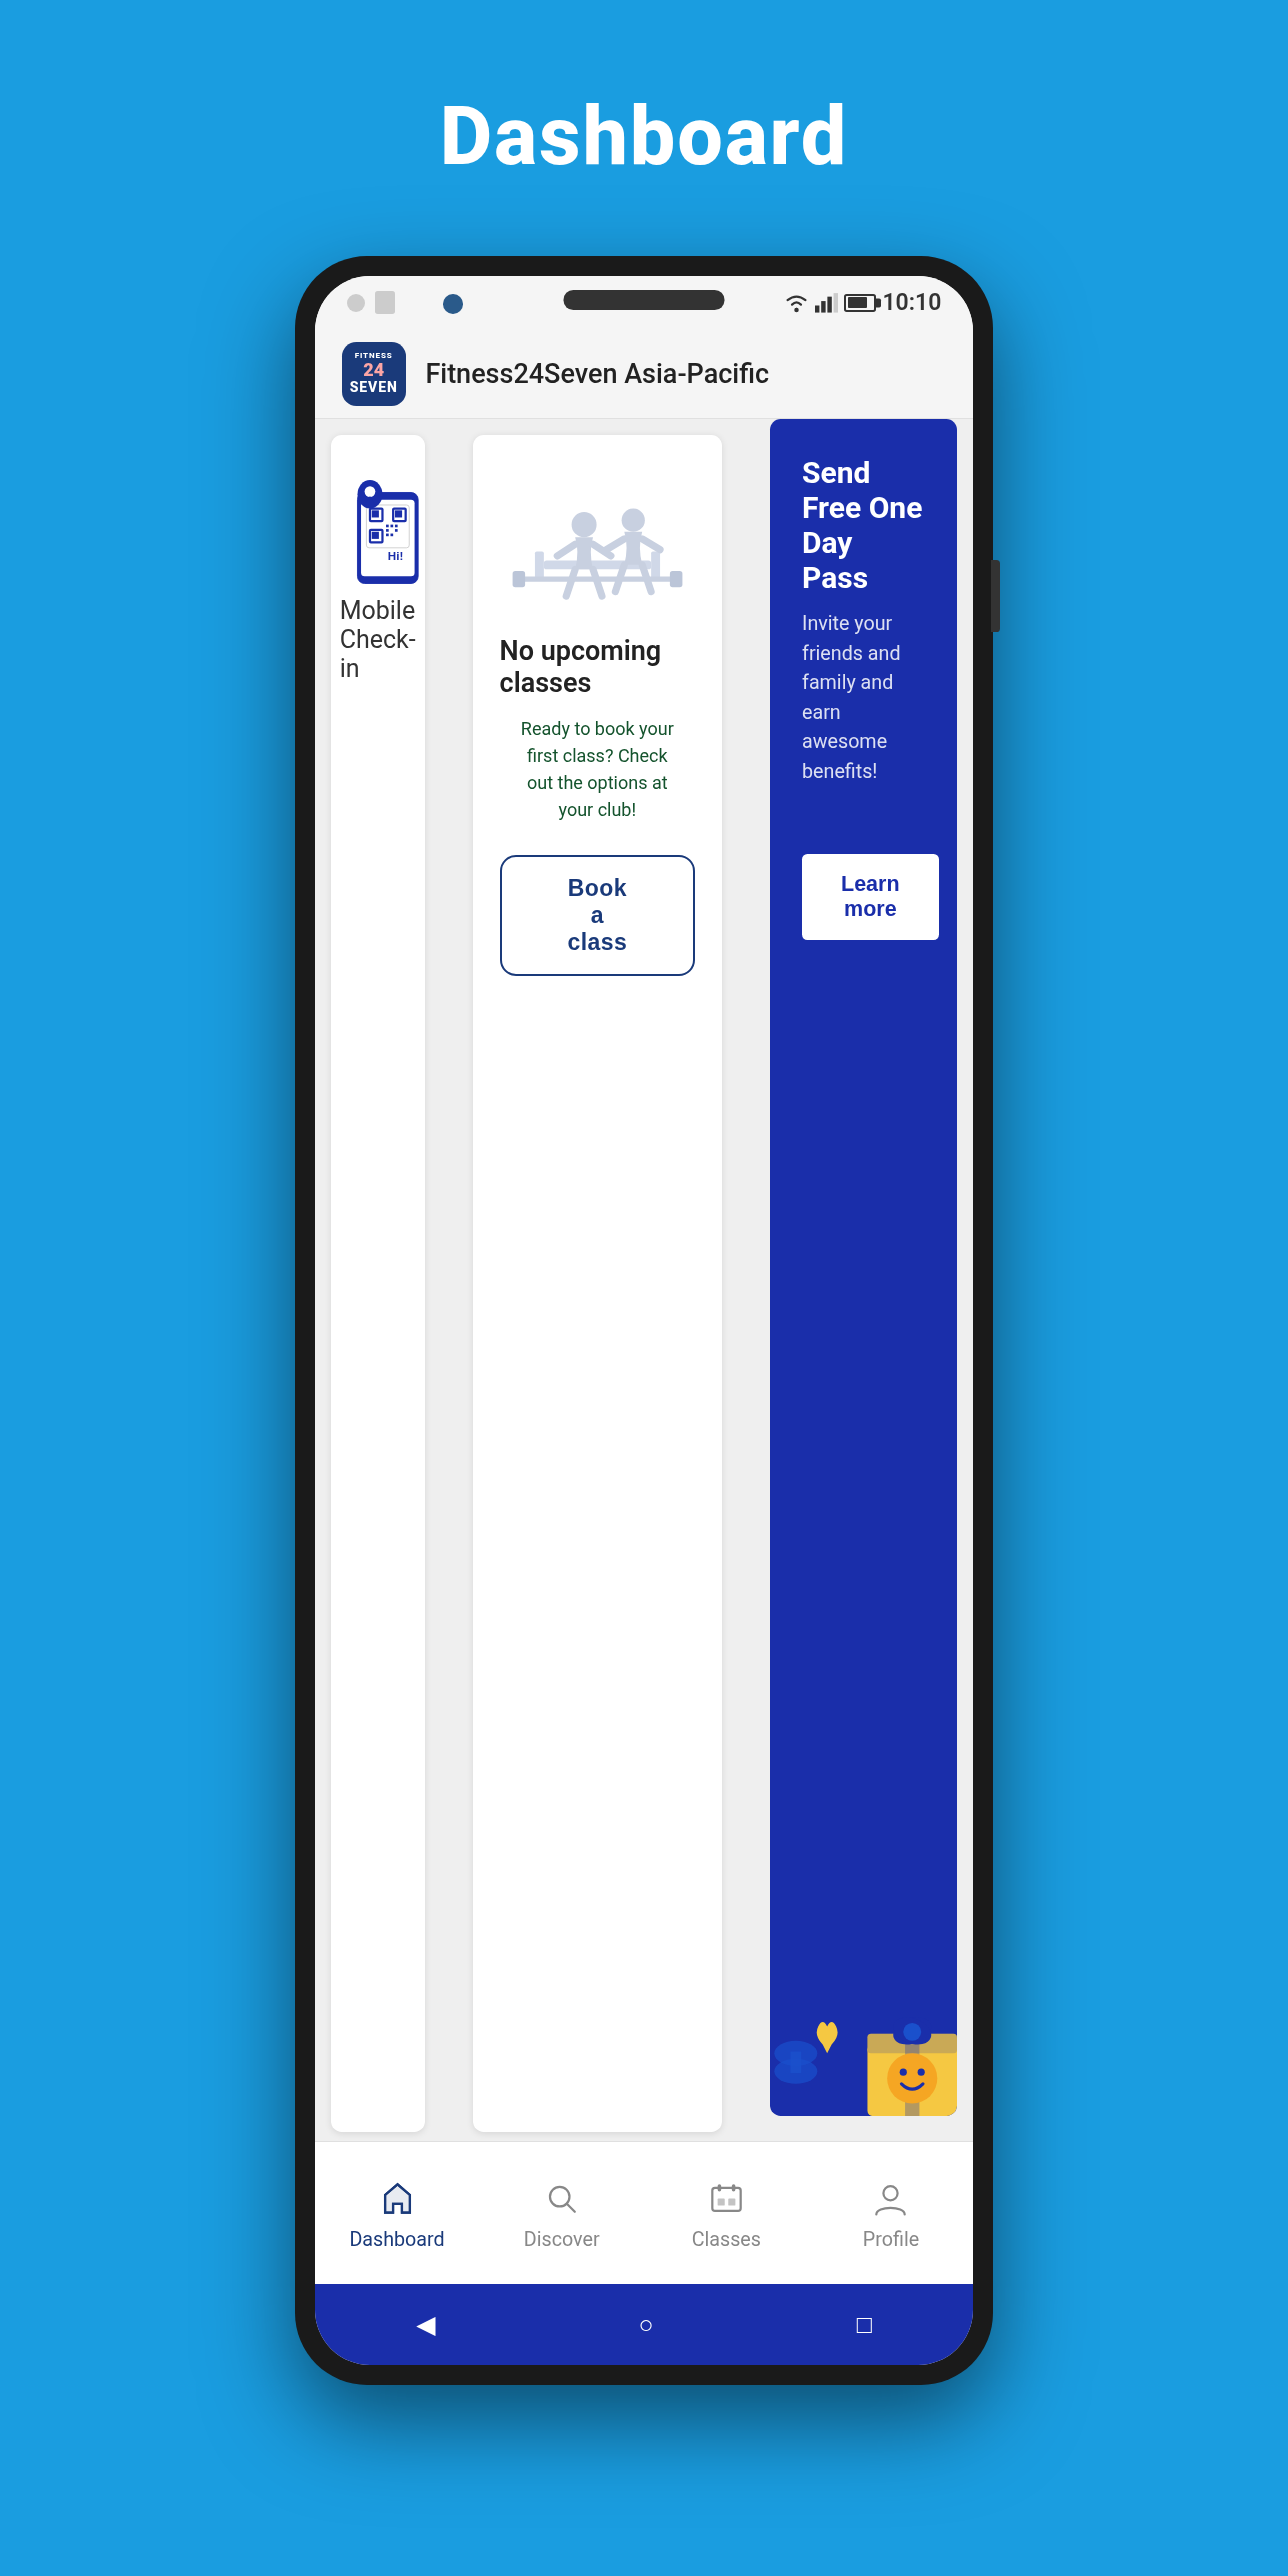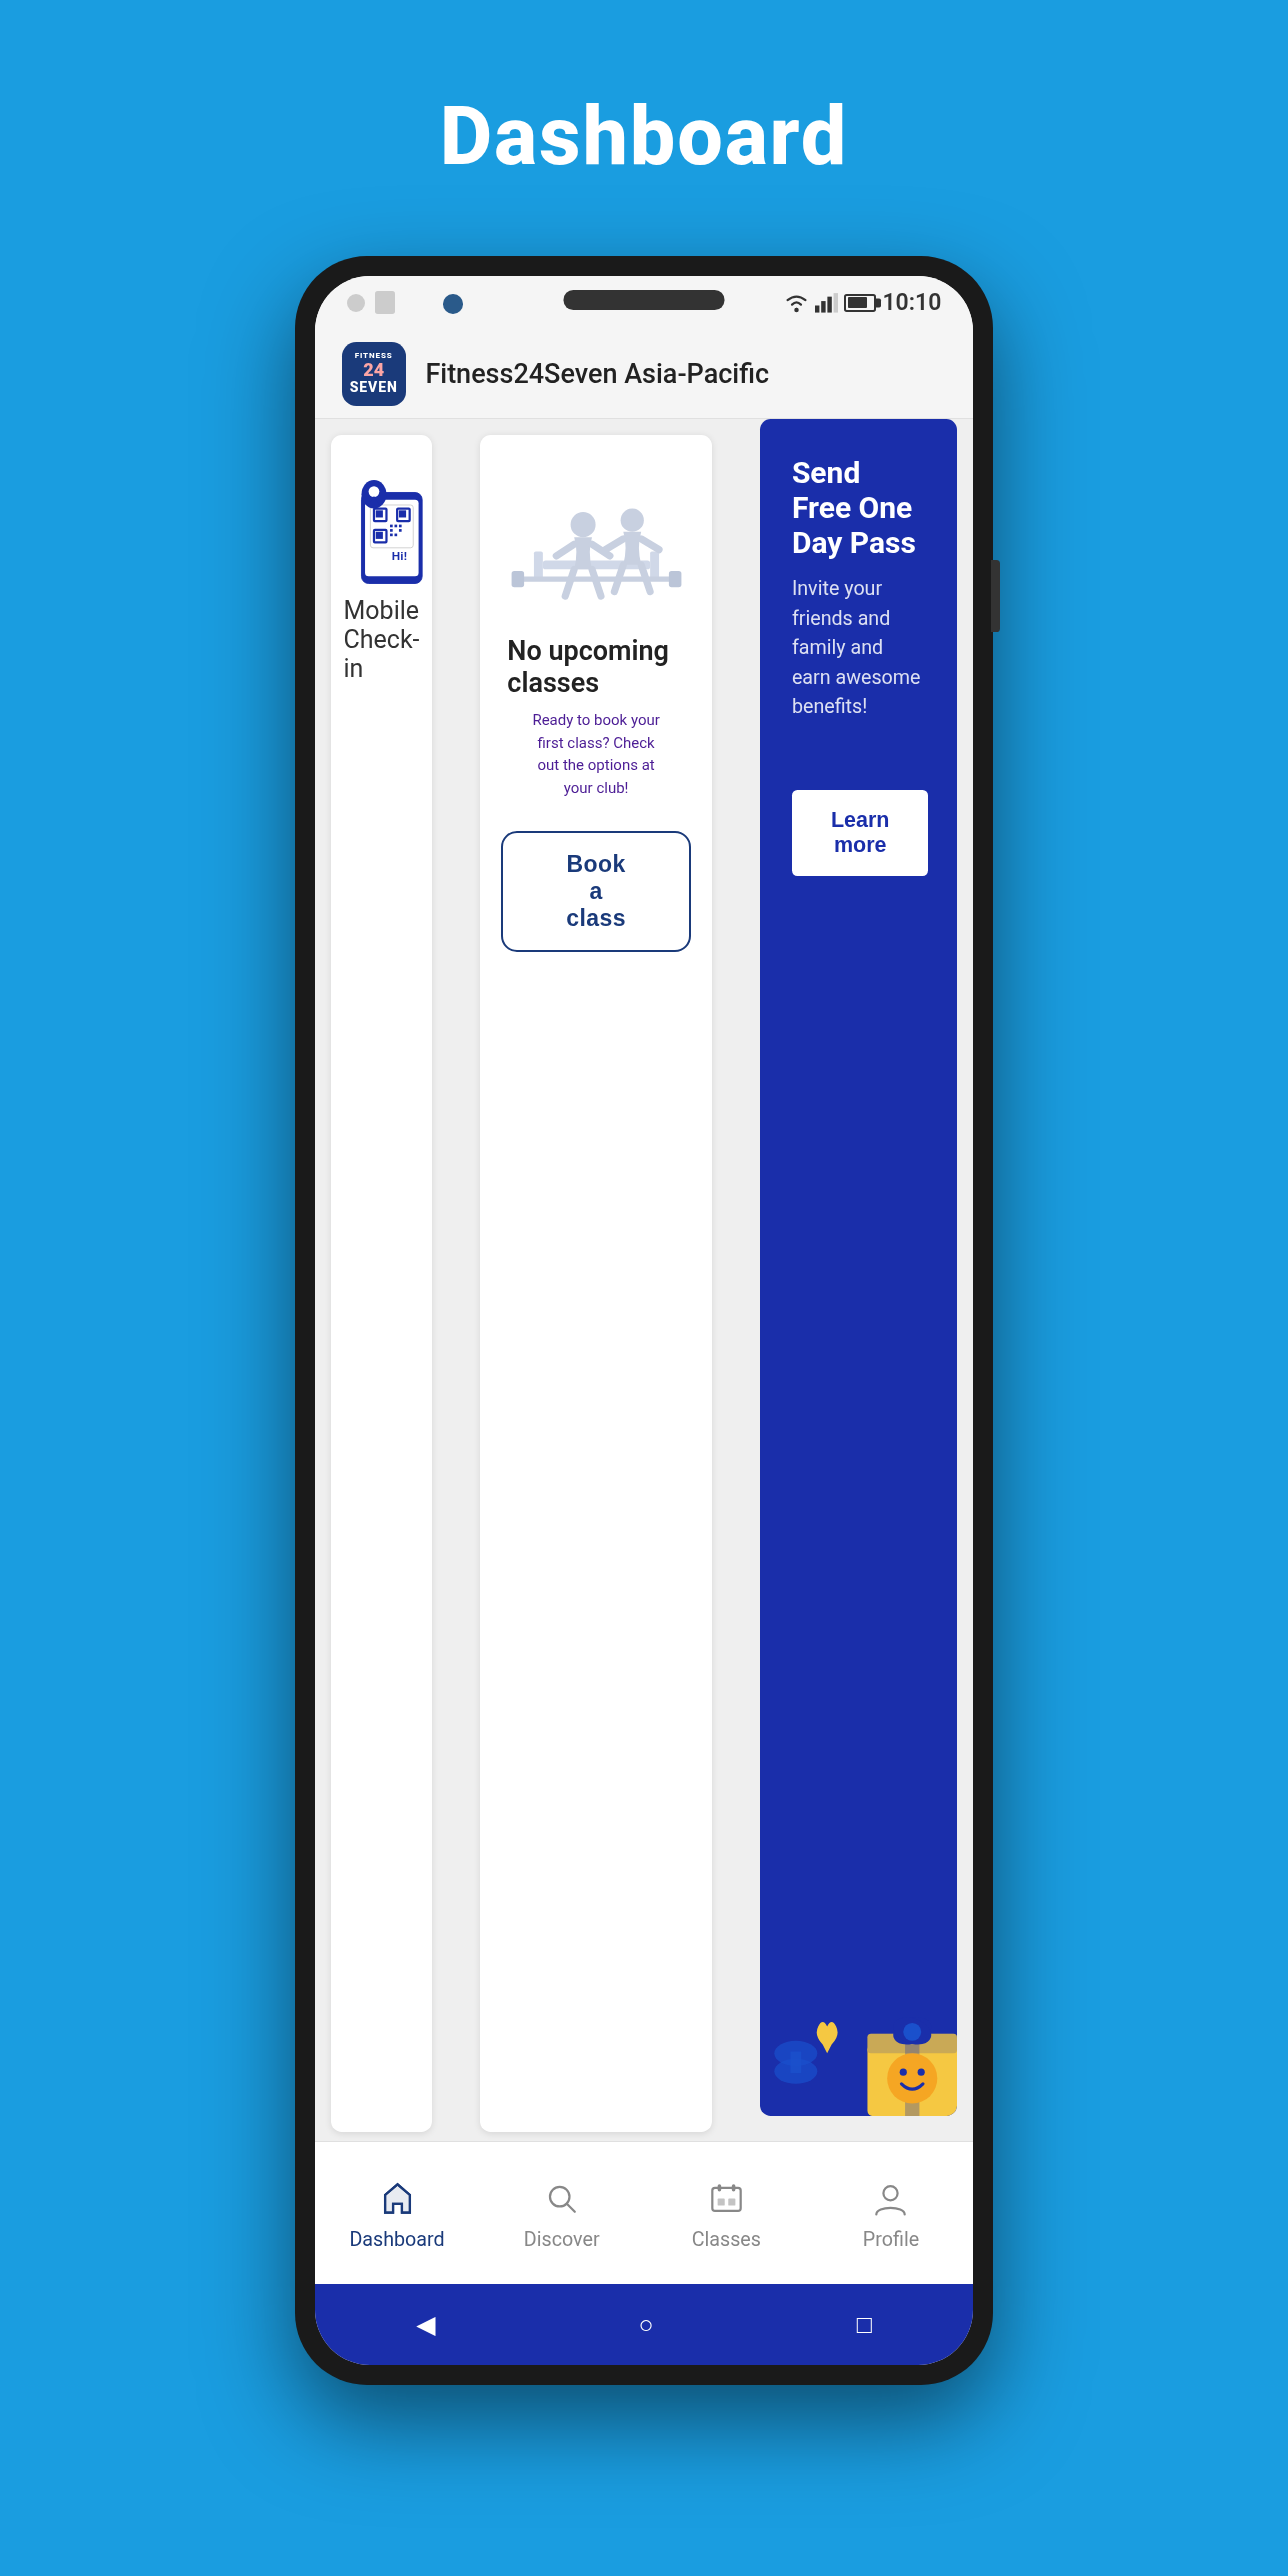--- a/index.html
+++ b/index.html
@@ -241,26 +241,26 @@
     .classes-illustration {
       width: 215px;
       height: 143px;
       margin-bottom: 21.5px;
     }
 
     .classes-title {
       font-size: 27px;
       font-weight: 600;
       color: #222;
-      margin-bottom: 10px;
+      margin-bottom: 16px;
     }
 
     .classes-subtitle {
-      font-size: 15px;
-      color: #4c1d95;
+      font-size: 18px;
+      color: #14532d;
       text-align: center;
       line-height: 1.5;
       margin-bottom: 32px;
       padding: 0 18px;
     }
 
     .book-btn {
       border: 2.2px solid #1a3a7a;
       background: white;
       color: #1a3a7a;

